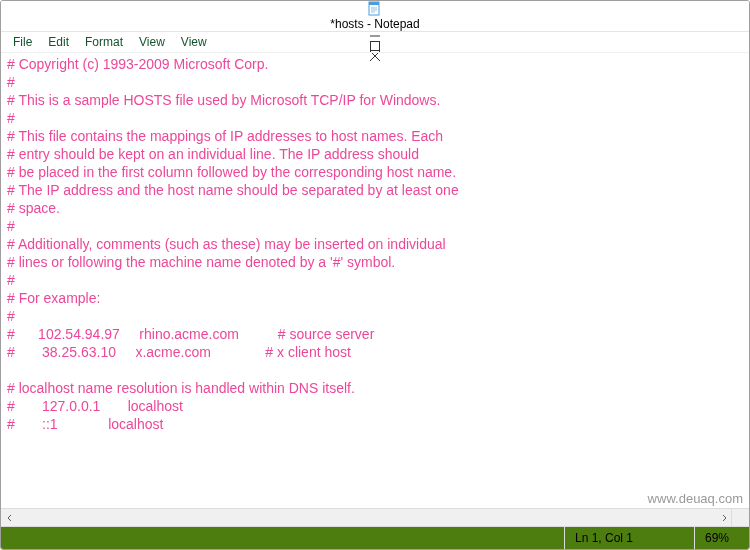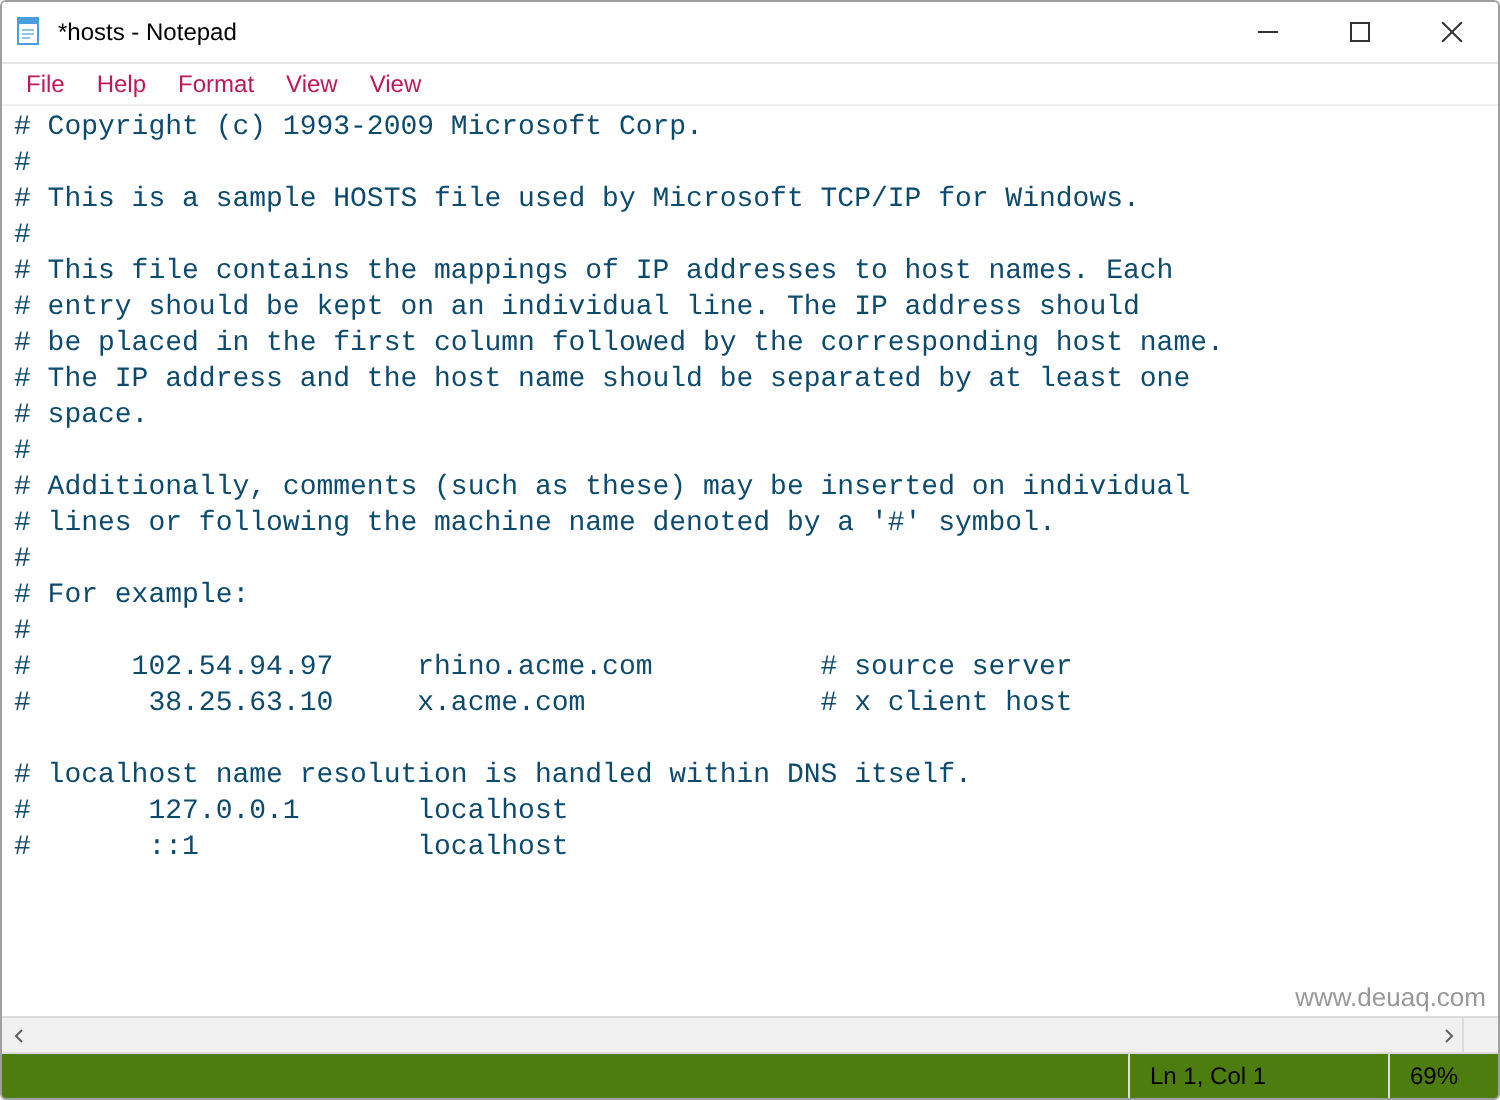--- a/index.html
+++ b/index.html
@@ -1,26 +1,26 @@
 <!DOCTYPE html>
 <html><head>
 <meta charset="utf-8">
 <style>
   html,body{margin:0;padding:0;height:100%;font-family:"Segoe UI",Tahoma,sans-serif;font-size:12px;color:#000;background:#fff;}
   .window{width:750px;height:550px;box-sizing:border-box;border:1px solid #9f9f9f;border-radius:3px;overflow:hidden;display:flex;flex-direction:column;background:#fff;}
-  .titlebar{height:30px;background:#fff;display:flex;align-items:center;border-bottom:1px solid #e5e5e5;}
+  .titlebar{height:30px;background:#fff;display:flex;align-items:center;border-bottom:1px solid #e5e5e5;flex-direction:column;}
   .app-icon{width:16px;height:16px;margin:0 6px;position:relative;}
   .app-icon svg{display:block;}
   .title-text{flex:0 0 auto;font-size:12px;color:#000;}
   .title-spacer{flex:1;}
   .win-btn{width:46px;height:30px;display:flex;align-items:center;justify-content:center;color:#333;}
   .menubar{height:20px;display:flex;align-items:center;padding:0 4px;border-bottom:1px solid #f0f0f0;}
-  .menu-item{padding:14px 8px;font-size:12px;color:#be185d;}
+  .menu-item{padding:14px 8px;font-size:12px;color:#14532d;}
   .editor-wrap{flex:1;position:relative;overflow:hidden;}
-  .editor{position:absolute;inset:0 0 17px 0;padding:2px 6px;font-family:Liberation Mono, monospace;font-size:14px;line-height:18px;white-space:pre;color:#0c4a6e;overflow:hidden;}
+  .editor{position:absolute;inset:0 0 17px 0;padding:2px 6px;font-family:Liberation Sans, sans-serif;font-size:14px;line-height:18px;white-space:pre;color:#ec4899;overflow:hidden;}
   .hscroll{position:absolute;left:0;right:17px;bottom:0;height:17px;background:#f0f0f0;border-top:1px solid #dcdcdc;display:flex;align-items:center;}
   .hscroll .arrow{width:17px;height:17px;display:flex;align-items:center;justify-content:center;color:#606060;}
   .hscroll .track{flex:1;height:100%;}
   .corner{position:absolute;right:0;bottom:0;width:17px;height:17px;background:#f0f0f0;border-top:1px solid #dcdcdc;border-left:1px solid #dcdcdc;}
   .statusbar{height:22px;background:#4d7c0f;border-top:1px solid #dcdcdc;display:flex;align-items:center;font-size:12px;color:#000;}
   .status-cell{height:100%;display:flex;align-items:center;padding:0 10px;border-left:1px solid #dcdcdc;box-sizing:border-box;}
   .status-spacer{flex:1;}
   .watermark{position:absolute;right:6px;bottom:20px;font-size:13px;color:#999;font-family:Arial,sans-serif;pointer-events:none;}
 </style>
 </head>
@@ -53,21 +53,21 @@
     <div class="win-btn close">
       <svg width="10" height="10" viewBox="0 0 10 10">
           <line x1="0" y1="0" x2="10" y2="10" stroke="currentColor" stroke-width="1"></line>
           <line x1="10" y1="0" x2="0" y2="10" stroke="currentColor" stroke-width="1"></line>
         </svg>
     </div>
   </div>
 
   <div class="menubar">
     <div class="menu-item">File</div>
-    <div class="menu-item">Help</div>
+    <div class="menu-item">Edit</div>
     <div class="menu-item">Format</div>
     <div class="menu-item">View</div>
     <div class="menu-item">View</div>
   </div>
 
   <div class="editor-wrap">
     <div class="editor" id="editor"># Copyright (c) 1993-2009 Microsoft Corp.
 #
 # This is a sample HOSTS file used by Microsoft TCP/IP for Windows.
 #

